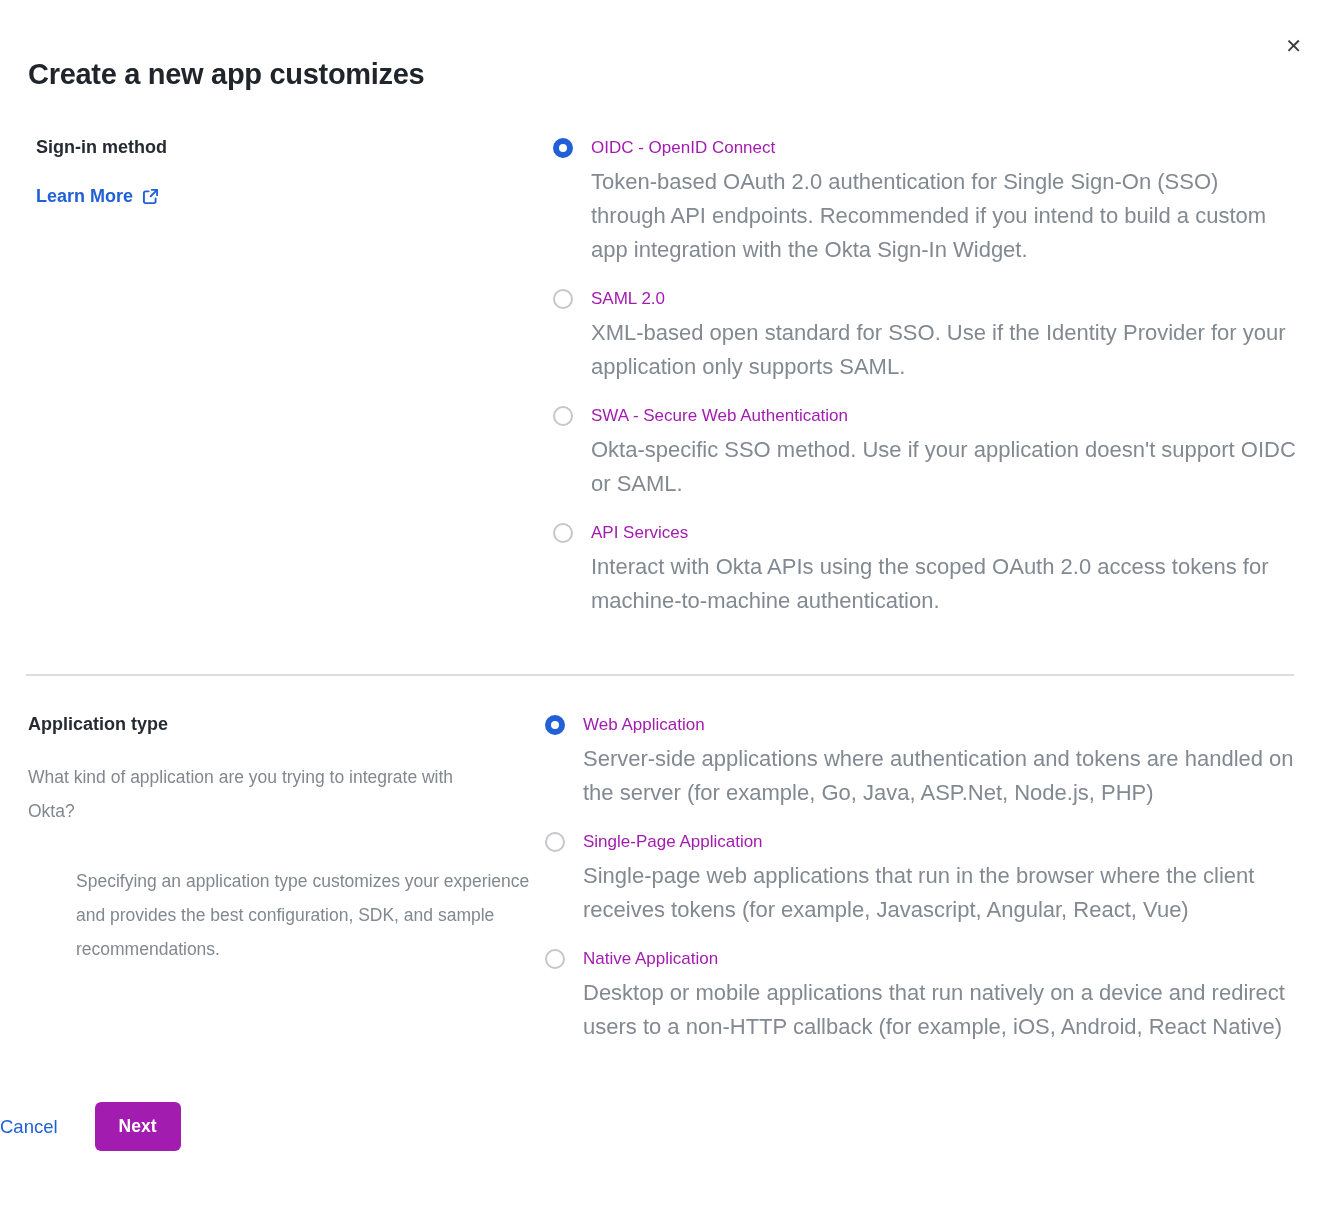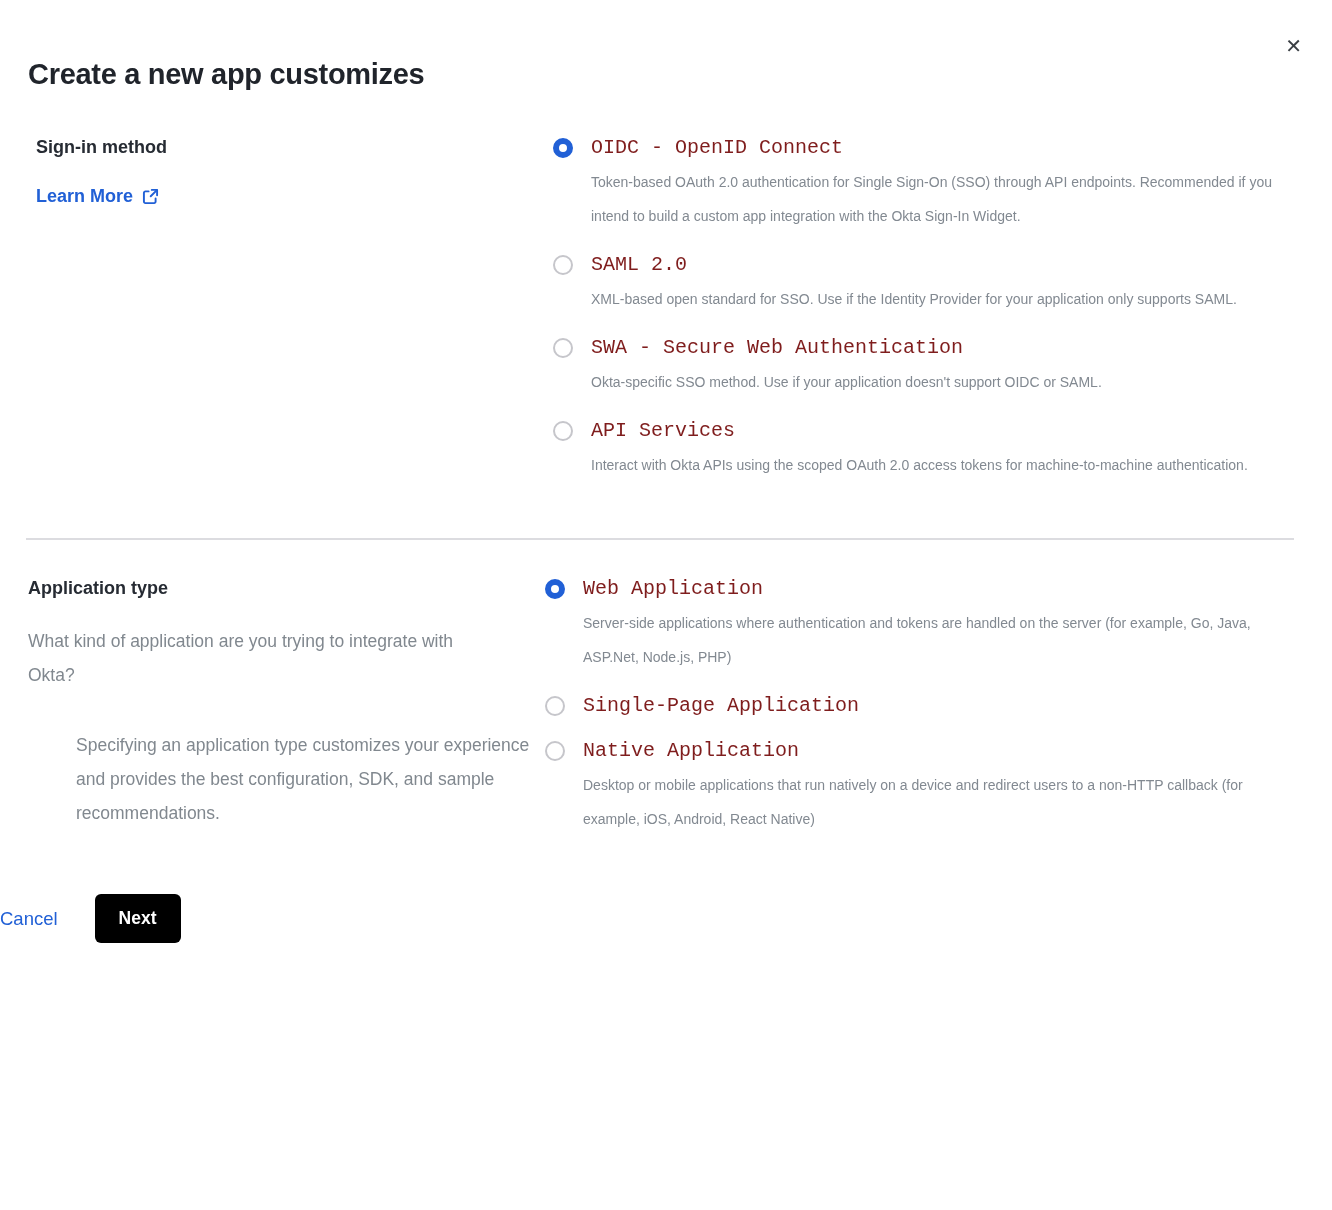--- a/index.html
+++ b/index.html
@@ -87,29 +87,28 @@
     border: 2px solid #c6c6cb;
     background: #ffffff;
     margin-right: 18px;
     margin-top: 3px;
     flex-shrink: 0;
   }
   .radio.selected {
     border: 6px solid #2160d6;
   }
   .option-label {
-    font-size: 20px;
+    font-size: 17px;
     font-weight: 500;
-    color: #7f1d1d;
+    color: #a21caf;
     line-height: 26px;
-    font-family: Liberation Mono, monospace;
   }
   .option-desc {
     margin-top: 4px;
-    font-size: 14px;
+    font-size: 22px;
     line-height: 34px;
     color: #828991;
     max-width: 712px;
   }
   hr.divider {
     border: none;
     border-top: 2px solid #dcdce0;
     margin: 56px 38px 0 26px;
   }
   .footer {
@@ -123,21 +122,21 @@
   .cancel-link {
     font-size: 18.5px;
     font-weight: 500;
     color: #2160d6;
     background: none;
     border: none;
     cursor: pointer;
     font-family: "Liberation Sans", sans-serif;
   }
   .next-btn {
-    background: #000000;
+    background: #a21caf;
     color: #ffffff;
     font-size: 17.5px;
     font-weight: 700;
     border: none;
     border-radius: 6px;
     padding: 14px 24px;
     cursor: pointer;
     font-family: "Liberation Sans", sans-serif;
   }
   .ext-icon svg { display: block; }
@@ -210,20 +209,21 @@
         <span class="radio selected"></span>
         <div>
           <div class="option-label">Web Application</div>
           <div class="option-desc">Server-side applications where authentication and tokens are handled on the server (for example, Go, Java, ASP.Net, Node.js, PHP)</div>
         </div>
       </div>
       <div class="option">
         <span class="radio"></span>
         <div>
           <div class="option-label">Single-Page Application</div>
+          <div class="option-desc">Single-page web applications that run in the browser where the client receives tokens (for example, Javascript, Angular, React, Vue)</div>
         </div>
       </div>
       <div class="option">
         <span class="radio"></span>
         <div>
           <div class="option-label">Native Application</div>
           <div class="option-desc">Desktop or mobile applications that run natively on a device and redirect users to a non-HTTP callback (for example, iOS, Android, React Native)</div>
         </div>
       </div>
     </div>

